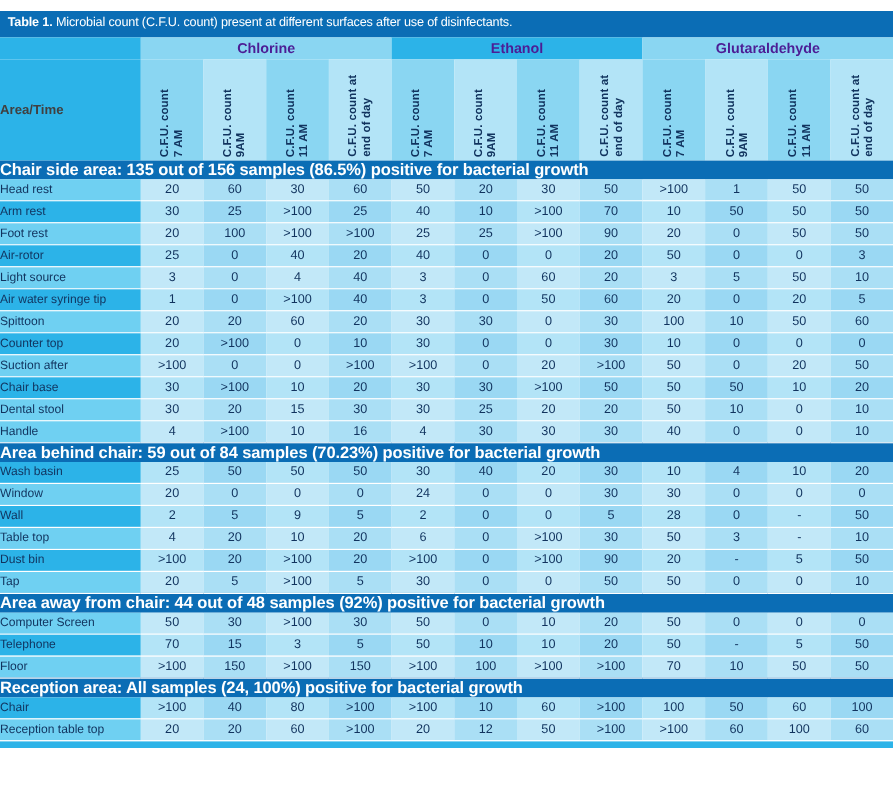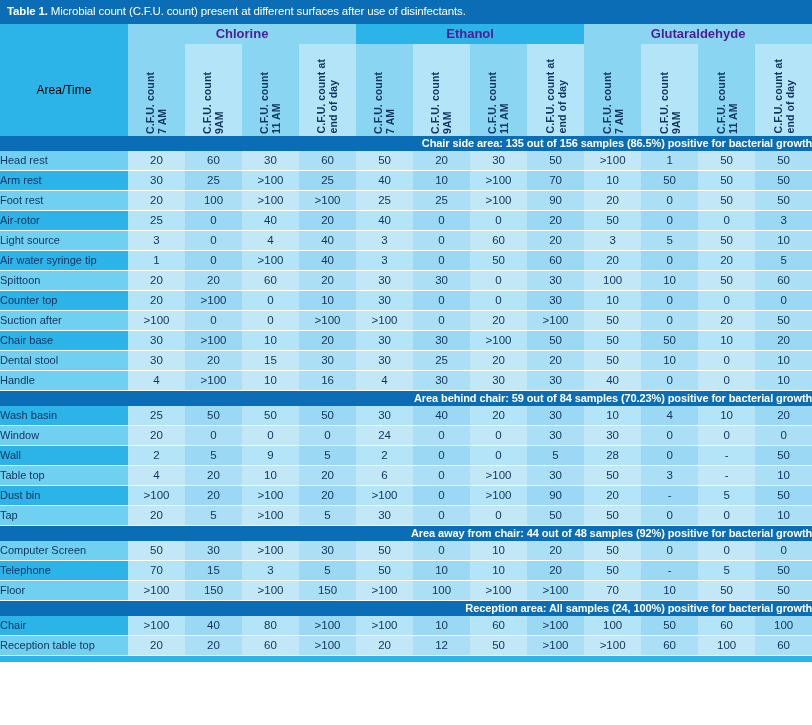--- a/index.html
+++ b/index.html
@@ -12,21 +12,21 @@
     font-family: "Liberation Sans", sans-serif;
     -webkit-font-smoothing: antialiased;
   }
   #page {
     width: 812px;
     height: 725px;
     position: relative;
     background: #ffffff;
     overflow: hidden;
     box-sizing: border-box;
-    padding-top: 0;
+    padding-top: 10px;
   }
 
   
   .caption-bar {
     background: #0b6db5;
     color: #ffffff;
     font-size: 11.5px;
     line-height: 1;
     padding: 6px 0 6px 7px;
     letter-spacing: -0.15px;
@@ -70,24 +70,24 @@
     border-right: 2px solid #ffffff;
     border-bottom: 1px solid #ffffff;
   }
   .grp-title.alt {
     background: #2cb3e8;
   }
 
   
   .area-time {
     background: #2cb3e8;
-    color: #000000;
-    font-weight: normal;
+    color: #404040;
+    font-weight: bold;
     font-size: 12px;
-    text-align: center;
+    text-align: left;
     vertical-align: middle;
     height: 92px;
     border-bottom: 2px solid #ffffff;
   }
   .vhead {
     height: 92px;
     vertical-align: bottom;
     text-align: center;
     border-bottom: 2px solid #ffffff;
     border-left: 1px solid #ffffff;
@@ -109,22 +109,22 @@
     padding-bottom: 5px;
     text-align: left;
     letter-spacing: 0.1px;
   }
 
   
   .section-band td {
     background: #0b6db5;
     color: #ffffff;
     font-weight: bold;
-    font-size: 11px;
-    text-align: right;
+    font-size: 15px;
+    text-align: left;
     height: 15px;
     letter-spacing: -0.1px;
     border-top: 1px solid #ffffff;
     border-bottom: 1px solid #ffffff;
   }
 
   
   tr.drow td {
     height: 19px;
     border-bottom: 1px solid #ffffff;

